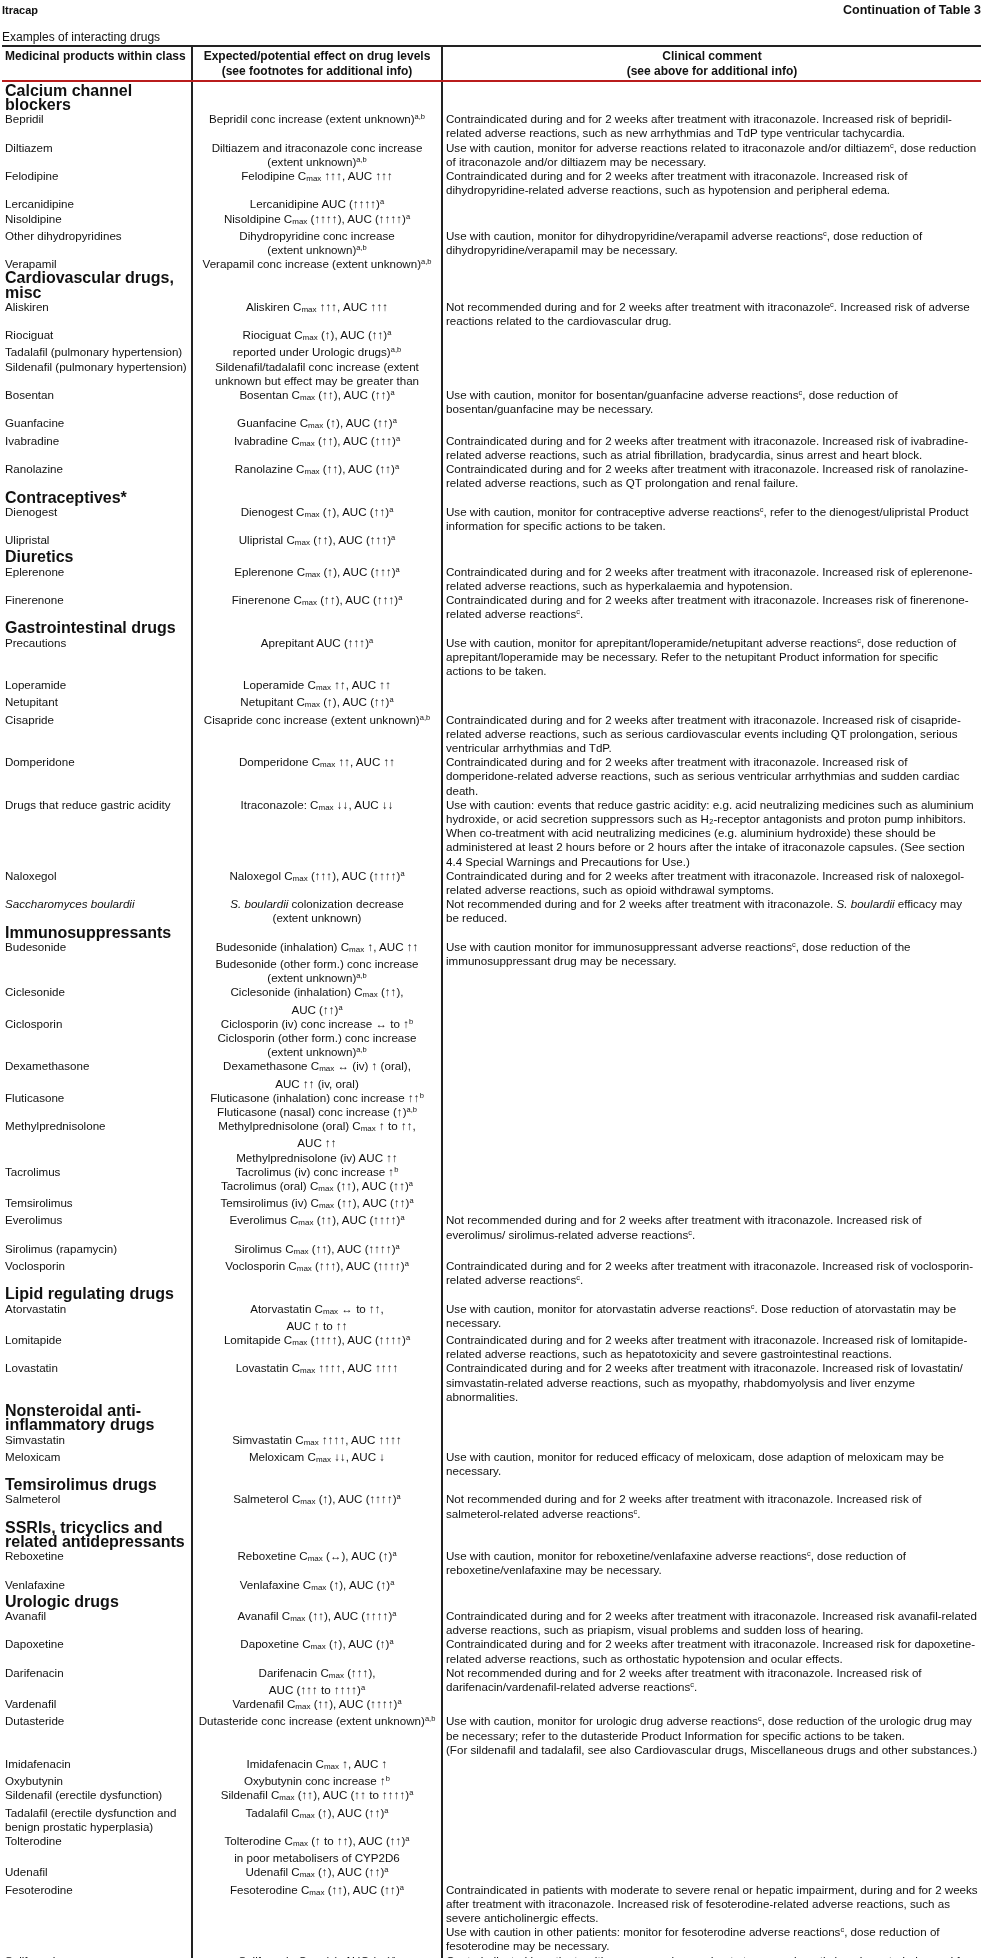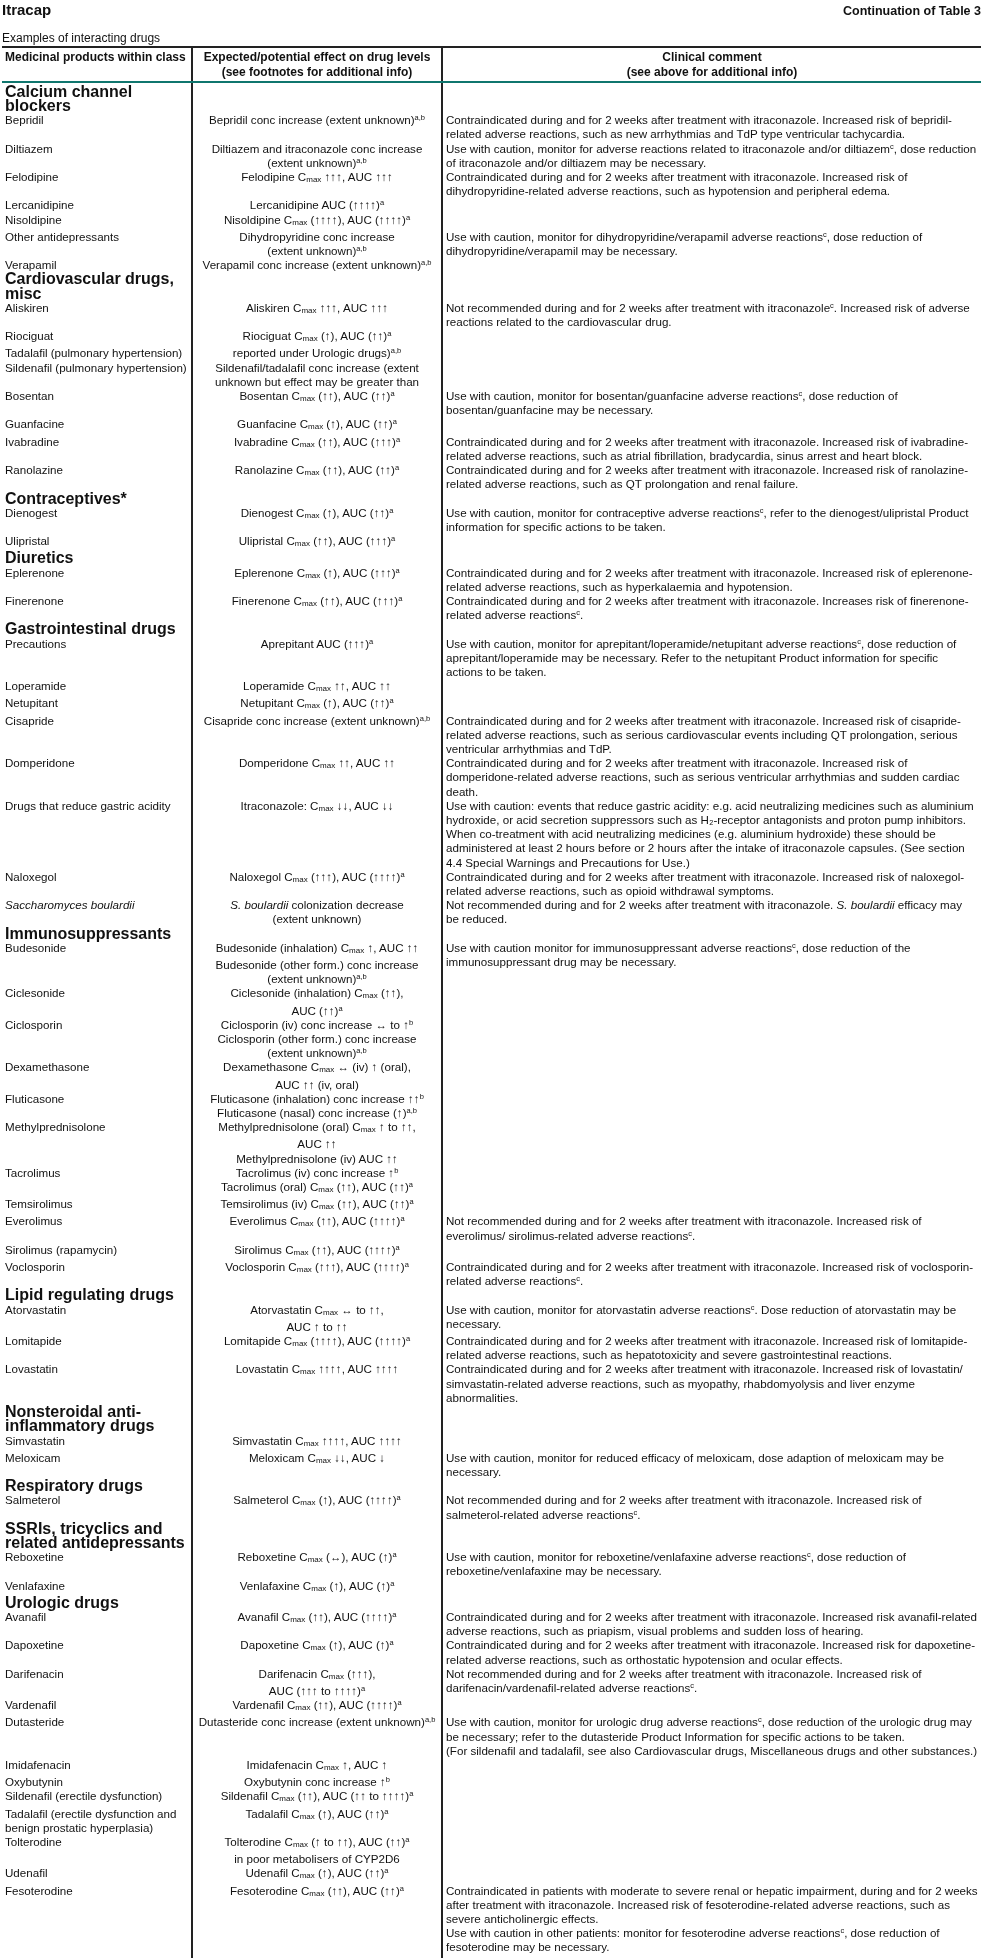--- a/index.html
+++ b/index.html
@@ -5,34 +5,34 @@
   html, body { margin: 0; padding: 0; background: #ffffff; }
   body {
     width: 983px;
     font-family: "Liberation Sans", sans-serif;
     color: #111;
     font-size: 11.6px;
     line-height: 14.2px;
   }
   .page { padding: 3px 2px 0 2px; }
   .top-row { display: flex; justify-content: space-between; align-items: baseline; }
-  .product { font-weight: bold; font-size: 15px; }
+  .product { font-weight: bold; font-size: 11px; }
   .continuation { font-weight: bold; font-size: 12.5px; }
   .subtitle { font-size: 12px; margin-top: 13px; margin-bottom: 1px; }
   table {
     border-collapse: collapse;
     width: 979px;
     table-layout: fixed;
   }
   th, td { vertical-align: top; padding: 0 3px; }
   thead th {
     font-weight: bold;
     text-align: center;
     border-top: 2px solid #222;
-    border-bottom: 2px solid #0f766e;
+    border-bottom: 2px solid #b91c1c;
     padding-top: 2px; padding-bottom: 2px;
     font-size: 12px;
   }
   thead th:first-child { text-align: left; }
   col.c1 { width: 190px; }
   col.c2 { width: 250px; }
   col.c3 { width: 539px; }
   th.c2h, td.c2 { border-left: 2px solid #222; border-right: 2px solid #222; }
   td.c2 { text-align: center; }
   tbody tr:last-child td { border-bottom: 2px solid #222; padding-bottom: 2px; }
@@ -114,21 +114,21 @@
           <td></td>
         </tr>
         <tr>
           <td>Nisoldipine</td>
           <td class="c2">
             <span class="line">Nisoldipine C<sub class="max">max</sub> (↑↑↑↑), AUC (↑↑↑↑)<sup>a</sup></span>
           </td>
           <td></td>
         </tr>
         <tr>
-          <td>Other antidepressants</td>
+          <td>Other dihydropyridines</td>
           <td class="c2">
             <span class="line">Dihydropyridine conc increase</span>
             <span class="line">(extent unknown)<sup>a,b</sup></span>
           </td>
           <td>
             <span class="line">Use with caution, monitor for dihydropyridine/verapamil adverse reactions<sup>c</sup>, dose reduction of dihydropyridine/verapamil may be necessary.</span>
           </td>
         </tr>
         <tr>
           <td>Verapamil</td>
@@ -472,21 +472,21 @@
         <tr>
           <td>Meloxicam</td>
           <td class="c2">
             <span class="line">Meloxicam C<sub class="max">max</sub> ↓↓, AUC ↓</span>
           </td>
           <td>
             <span class="line">Use with caution, monitor for reduced efficacy of meloxicam, dose adaption of meloxicam may be necessary.</span>
           </td>
         </tr>
         <tr>
-          <td class="cls">Respiratory drugs</td>
+          <td class="cls">Temsirolimus drugs</td>
           <td class="c2"></td>
           <td></td>
         </tr>
         <tr>
           <td>Salmeterol</td>
           <td class="c2">
             <span class="line">Salmeterol C<sub class="max">max</sub> (↑), AUC (↑↑↑↑)<sup>a</sup></span>
           </td>
           <td>
             <span class="line">Not recommended during and for 2 weeks after treatment with itraconazole. Increased risk of salmeterol-related adverse reactions<sup>c</sup>.</span>

